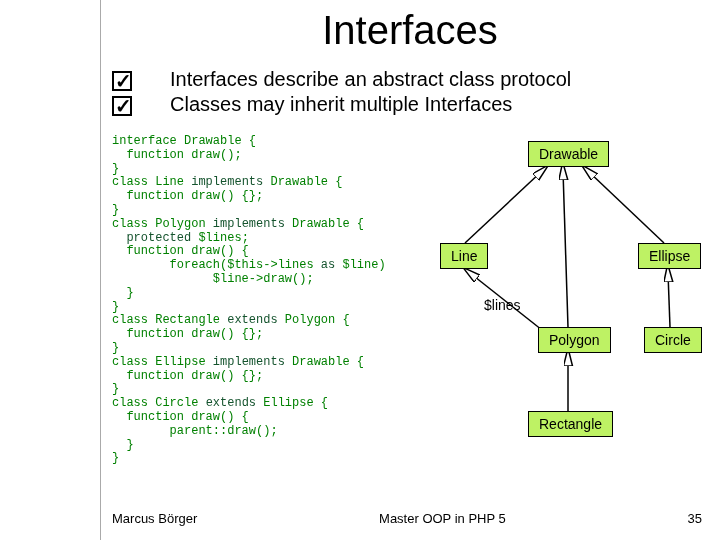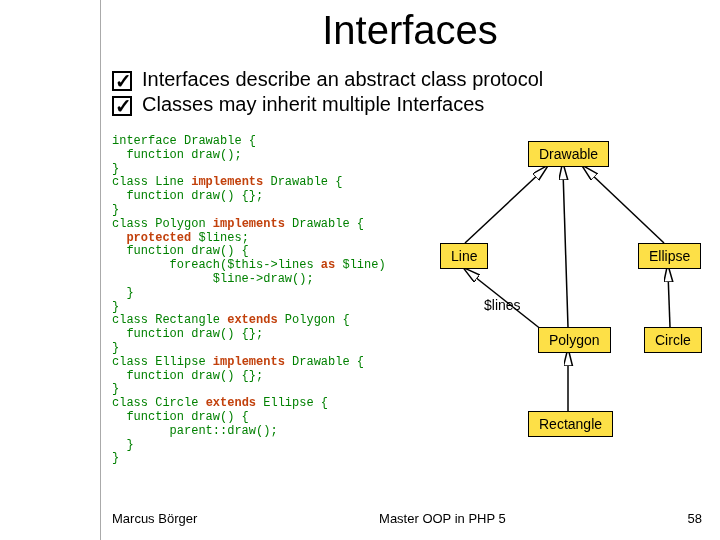--- a/index.html
+++ b/index.html
@@ -10,28 +10,28 @@
   .logo-grid { position: absolute; left: 18px; top: 38px; width: 64px; height: 64px; display: grid; grid-template-columns: 1fr 1fr; grid-template-rows: 1fr 1fr; gap: 4px; }
   .logo-sq { border-radius: 4px; }
   .sq1 { background: #6e6ea8; }
   .sq2 { background: #222; display:flex; align-items:flex-end; justify-content:center; gap:2px; padding-bottom:4px;}
   .sq2 span { display:inline-block; width:3px; background:#c33; }
   .sq3 { background: #e0b400; }
   .sq4 { background: #fff; }
   .php-logo { position: absolute; left: 10px; bottom: 18px; width: 80px; height: 44px; background: #7a86b8; border-radius: 50% / 50%; display:flex; align-items:center; justify-content:center; color:#222; font-weight:bold; font-size:18px; font-family: Georgia, serif; border: 2px solid #333; }
   .title { position: absolute; left: 120px; top: 8px; width: 580px; text-align: center; font-family: Verdana, sans-serif; font-size: 40px; font-weight: normal; color: #000; }
   .bullets { position: absolute; left: 112px; top: 68px; width: 590px; }
-  .bullet { display: flex; align-items: flex-start; margin-bottom: 2px; }
+  .bullet { display: flex; align-items: flex-start; margin-bottom: 2px; gap: 28px; }
   .check { width: 20px; height: 20px; border: 2px solid #000; margin-right: 10px; position: relative; flex-shrink: 0; margin-top: 3px; }
   .check::after { content: "✓"; position: absolute; left: 1px; top: -4px; font-size: 20px; font-weight: bold; color: #000; }
   .bullet-text { font-size: 20px; line-height: 1.15; }
   .code { position: absolute; left: 112px; top: 135px; font-family: "Courier New", monospace; font-size: 12px; line-height: 1.15; white-space: pre; color: #008000; }
-  .kw { color: #c2410c; font-weight: bold; }
+  .kw { color: #14532d; }
   .diagram { position: absolute; left: 420px; top: 135px; width: 290px; height: 330px; }
-  .box { position: absolute; border: 1.5px solid #000; background: #fde047; font-size: 14px; padding: 4px 10px; text-align: center; }
+  .box { position: absolute; border: 1.5px solid #000; background: #bef264; font-size: 14px; padding: 4px 10px; text-align: center; }
   .b-draw { left: 108px; top: 6px; }
   .b-line { left: 20px; top: 108px; }
   .b-ellipse { left: 218px; top: 108px; }
   .b-poly { left: 118px; top: 192px; }
   .b-circle { left: 224px; top: 192px; }
   .b-rect { left: 108px; top: 276px; text-align: center; }
   .lines-lbl { position: absolute; left: 64px; top: 162px; font-size: 14px; }
   svg.arrows { position: absolute; left: 0; top: 0; width: 290px; height: 330px; }
   .footer { position: absolute; left: 112px; bottom: 14px; width: 590px; display: flex; justify-content: space-between; font-size: 13px; }
   .footer .pagenum { }
@@ -107,16 +107,16 @@
     <div class="box b-ellipse">Ellipse</div>
     <div class="box b-poly">Polygon</div>
     <div class="box b-circle">Circle</div>
     <div class="box b-rect">Rectangle</div>
     <div class="lines-lbl">$lines</div>
   </div>
 
   <div class="footer">
     <span>Marcus Börger</span>
     <span>Master OOP in PHP 5</span>
-    <span class="pagenum">58</span>
+    <span class="pagenum">35</span>
   </div>
 
 </div>
 
 </body></html>

